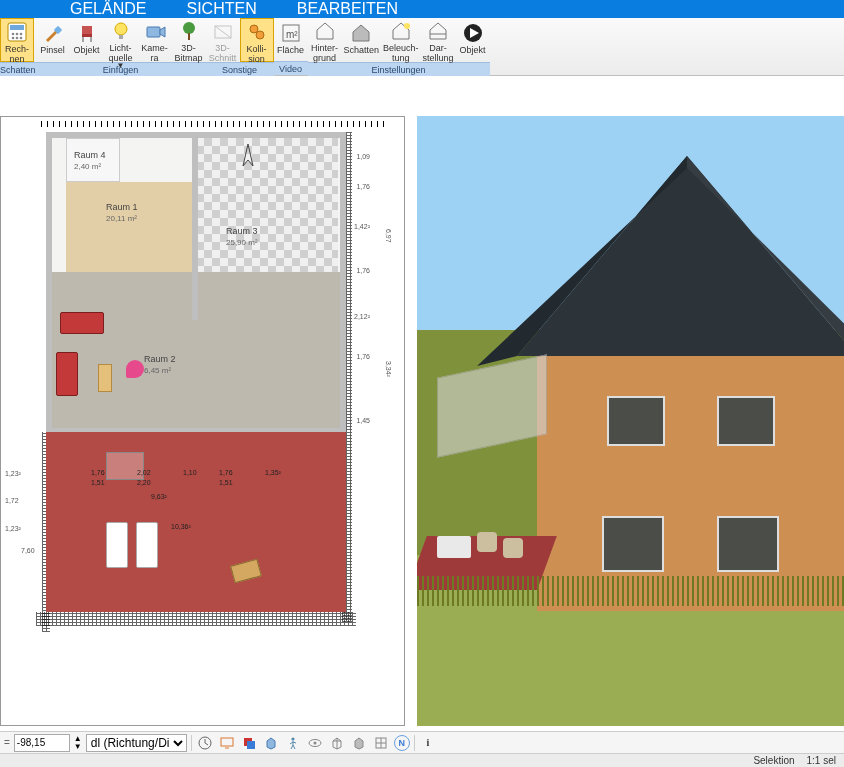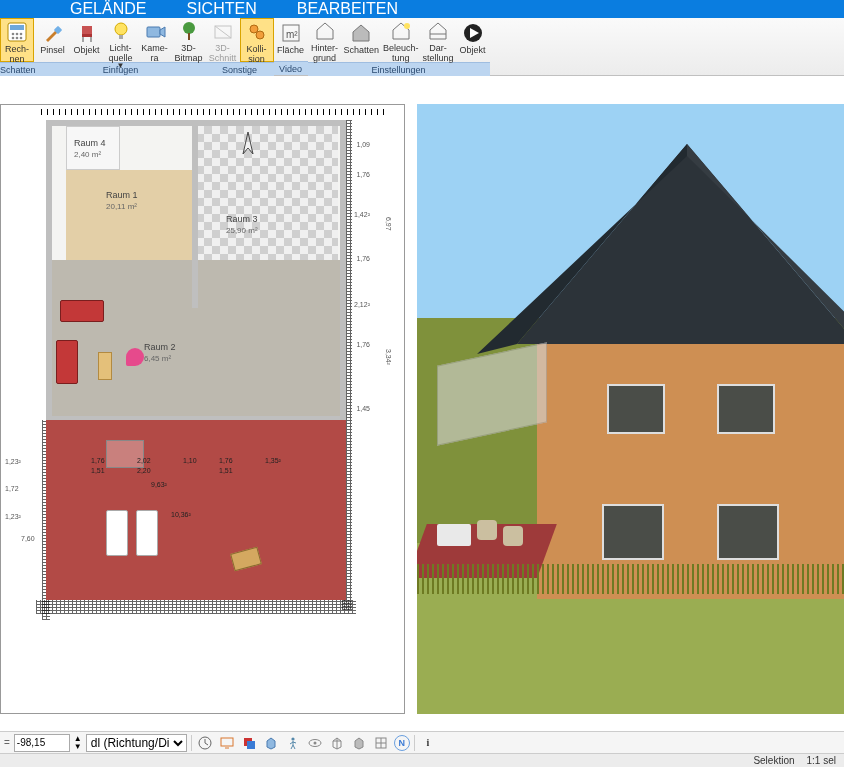--- a/index.html
+++ b/index.html
@@ -63,21 +63,21 @@
       line-height: 14px;
     }
     .ribbon-col { display:flex; flex-direction:column; }
     .ribbon-row { display:flex; height:44px; }
 
     
     .workspace {
       position: absolute;
       top: 76px; left:0; right:0; bottom:28px;
       background:#fff;
-      padding-top: 28px;
+      padding-top: 40px;
     }
     .views {
       display:flex;
       height: 610px;
       gap:12px;
     }
     .view-2d {
       width: 405px;
       background:#fff;
       border:1px solid #999;

